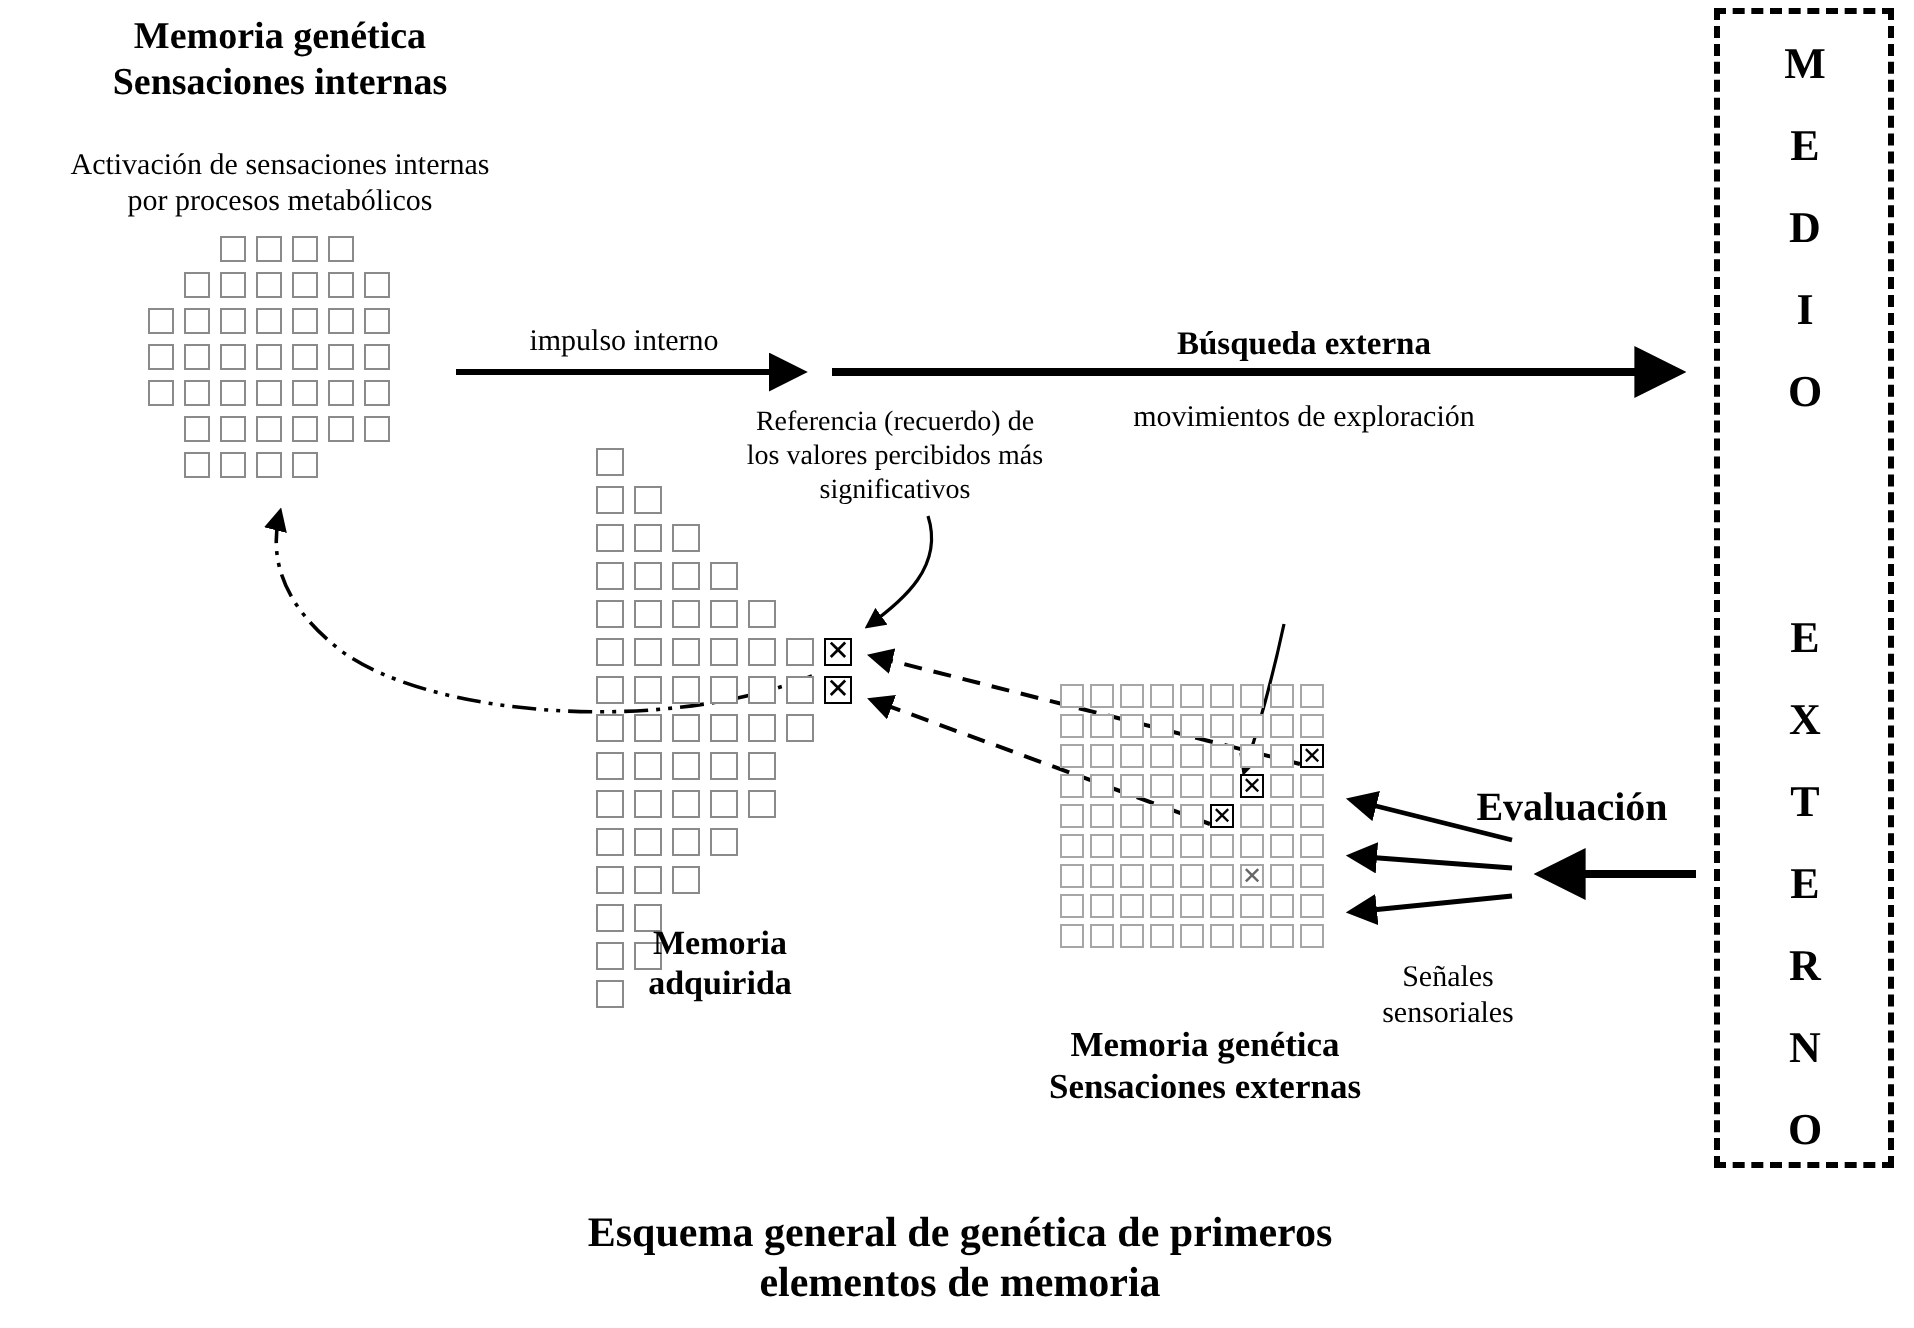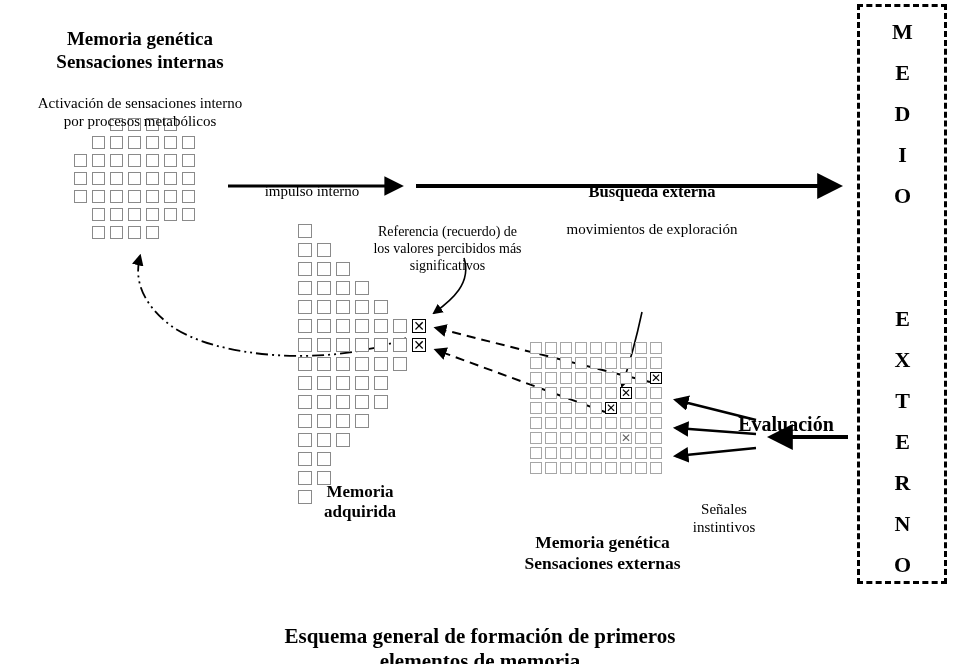--- a/index.html
+++ b/index.html
@@ -1,21 +1,21 @@
 <!DOCTYPE html>
 <html><head>
 <meta charset="utf-8">
 <style>
   html,body{margin:0;padding:0;background:#fff;}
   .stage{
     position:relative;width:957px;height:664px;background:#fff;overflow:hidden;
     font-family:"Liberation Serif","DejaVu Serif",serif;color:#000;
   }
   .arrows{position:absolute;left:0;top:0;width:957px;height:664px;pointer-events:none;}
-  .label{position:absolute;text-align:center;white-space:pre-line;line-height:1.2;margin-top:20px;}
+  .label{position:absolute;text-align:center;white-space:pre-line;line-height:1.2;}
   .b{font-weight:bold;}
   .grid{position:absolute;}
   .cell{
     position:absolute;background:#fff;border:1px solid #8a8a8a;box-sizing:border-box;
     display:flex;align-items:center;justify-content:center;font-weight:bold;color:#000;
     font-family:"DejaVu Sans",sans-serif;
   }
   .cell.xb{border-color:#000;}
   .cell.xl{color:#666;font-weight:normal;}
   .medio-box{
@@ -242,21 +242,21 @@
       <div class="cell" style="left: 45px; top: 120px; height: 12px; width: 12px; border-color: rgb(166, 166, 166); font-size: 12px;"></div>
       <div class="cell" style="left: 60px; top: 120px; height: 12px; width: 12px; border-color: rgb(166, 166, 166); font-size: 12px;"></div>
       <div class="cell" style="left: 75px; top: 120px; height: 12px; width: 12px; border-color: rgb(166, 166, 166); font-size: 12px;"></div>
       <div class="cell" style="left: 90px; top: 120px; height: 12px; width: 12px; border-color: rgb(166, 166, 166); font-size: 12px;"></div>
       <div class="cell" style="left: 105px; top: 120px; height: 12px; width: 12px; border-color: rgb(166, 166, 166); font-size: 12px;"></div>
       <div class="cell" style="left: 120px; top: 120px; height: 12px; width: 12px; border-color: rgb(166, 166, 166); font-size: 12px;"></div>
     </div>
 
   <div class="label b" style="left:10px;top:8px;width:260px;font-size:19px;">Memoria genética
 Sensaciones internas</div>
-  <div class="label" style="left:5px;top:74px;width:270px;font-size:15px;">Activación de sensaciones interno
+  <div class="label" style="left:5px;top:74px;width:270px;font-size:15px;">Activación de sensaciones internas
 por procesos metabólicos</div>
 
   <div class="label" style="left:232px;top:144px;width:160px;font-size:15px;">
     <span>impulso interno</span>
   </div>
 
   <div class="label" style="left:522px;top:144px;width:260px;font-size:15px;">
     <span class="b" style="font-size:16.5px;display:block;">Búsqueda externa</span>
     <span>movimientos de exploración</span>
   </div>
@@ -266,25 +266,25 @@
 significativos</div>
 
 
 
   <div class="label b" style="left:300px;top:462px;width:120px;font-size:17px;">Memoria
 adquirida</div>
 
   <div class="label b" style="left:722px;top:392px;width:128px;font-size:20px;">Evaluación</div>
 
   <div class="label" style="left:664px;top:480px;width:120px;font-size:15px;">Señales
-instintivos</div>
+sensoriales</div>
 
   <div class="label b" style="left:495px;top:512px;width:215px;font-size:17.5px;">Memoria genética
 Sensaciones externas</div>
 
-  <div class="label b" style="left:170px;top:604px;width:620px;font-size:21px;">Esquema general de formación de primeros
+  <div class="label b" style="left:170px;top:604px;width:620px;font-size:21px;">Esquema general de genética de primeros
 elementos de memoria</div>
 
   <div class="medio-box">
     <div class="medio-text">MEDIO  EXTERNO</div>
   </div>
 
 </div>
 
 </body></html>

